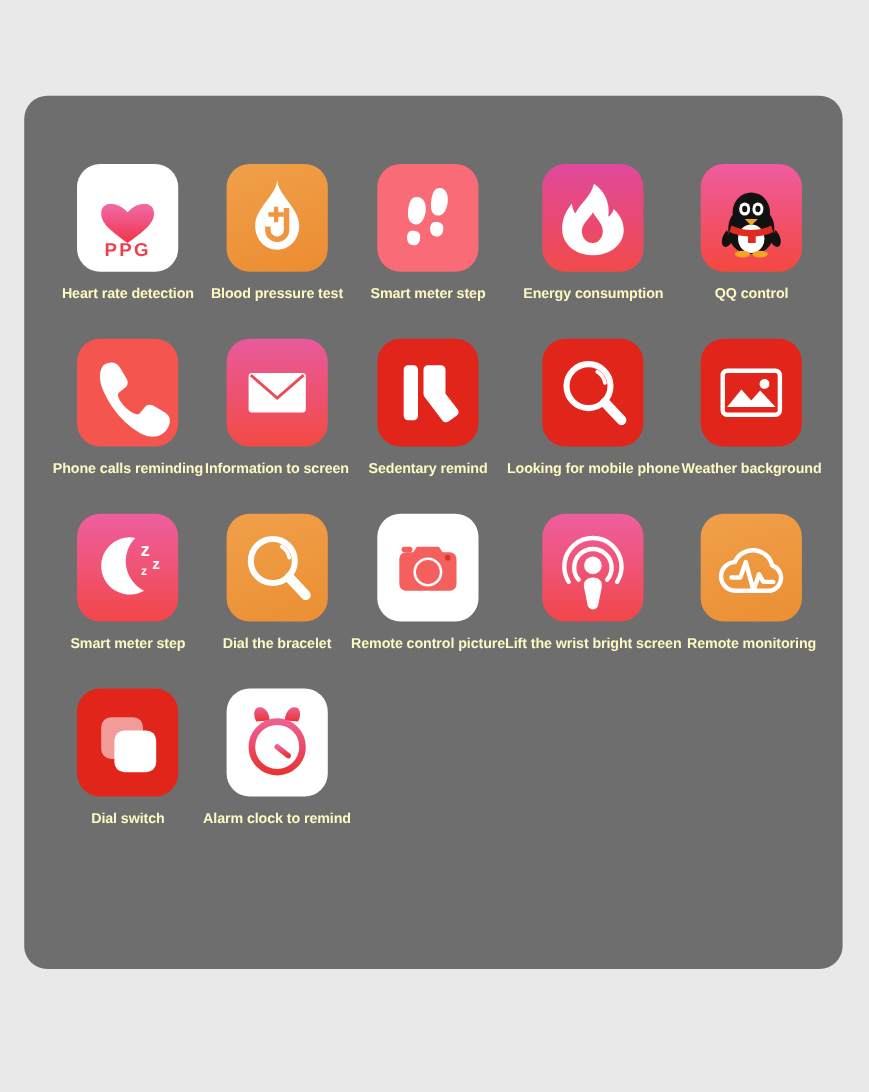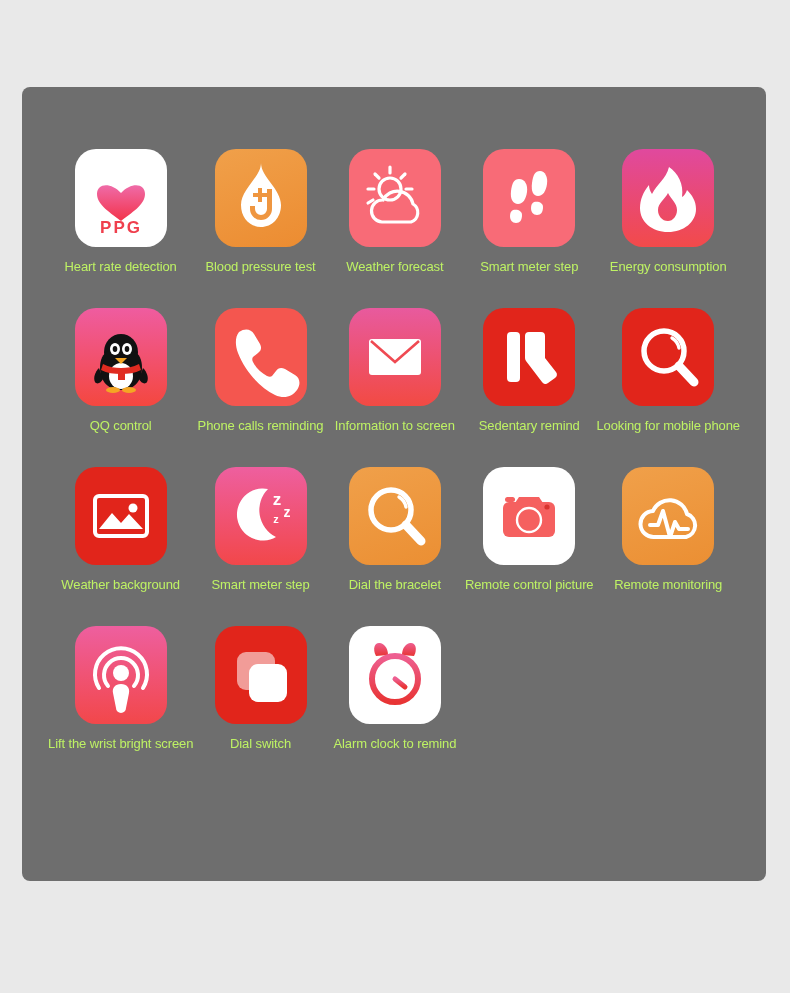--- a/index.html
+++ b/index.html
@@ -13,21 +13,21 @@
     font-family: "Liberation Sans", sans-serif;
     overflow: hidden;
   }
   #app-panel {
     position: absolute;
     left: 22px;
     top: 87px;
     width: 744px;
     height: 794px;
     background: #6e6e6e;
-    border-radius: 8px;
+    border-radius: 21px;
     box-sizing: border-box;
   }
   #icon-grid {
     position: absolute;
     left: 26px;
     top: 62px;
     width: 692px;
     display: grid;
     grid-template-columns: repeat(5, 1fr);
     grid-row-gap: 34px;
@@ -44,26 +44,27 @@
     border-radius: 21px;
     position: relative;
     overflow: hidden;
     display: flex;
     align-items: center;
     justify-content: center;
   }
   .icon-tile svg { display: block; }
   .icon-label {
     margin-top: 12px;
-    color: #bef264;
+    color: #fef9c3;
     font-size: 13px;
     line-height: 15px;
     text-align: center;
     white-space: nowrap;
     letter-spacing: -0.1px;
+    font-weight: bold;
   }
 </style>
 </head>
 <body>
 
 <div id="app-panel">
   <div id="icon-grid">
       <div class="grid-cell">
         <div class="icon-tile" style="background: rgb(255, 255, 255);">
           <svg width="92" height="98" viewBox="0 0 92 98" xmlns="http://www.w3.org/2000/svg">
@@ -81,37 +82,20 @@
       </div>
       <div class="grid-cell">
         <div class="icon-tile" style="background: linear-gradient(160deg, rgb(240, 160, 74) 0%, rgb(236, 140, 49) 100%);">
           <svg width="92" height="98" viewBox="0 0 92 98" xmlns="http://www.w3.org/2000/svg">
     <path d="M46 14 C46 28 66 40 66 56 C66 69 57 78 46 78 C35 78 26 69 26 56 C26 40 46 28 46 14 Z" fill="#ffffff"></path>
     <path d="M38 44 h5 v-5 h4 v5 h5 v4 h-5 v5 h-4 v-5 h-5 Z" fill="#ef9640"></path>
     <path d="M52 40 h5 v20 a11 11 0 0 1 -22 0 v-3 h5 v3 a6 6 0 0 0 12 0 Z" fill="#ef9640"></path>
           </svg>
         </div>
         <div class="icon-label">Blood pressure test</div>
-      </div>
-      <div class="grid-cell">
-        <div class="icon-tile" style="background: rgb(248, 107, 119);">
-          <svg width="92" height="98" viewBox="0 0 92 98" xmlns="http://www.w3.org/2000/svg">
-    <g stroke="#ffffff" stroke-width="3.2" fill="none" stroke-linecap="round">
-      <circle cx="41" cy="40" r="11"></circle>
-      <line x1="41" y1="18" x2="41" y2="24"></line>
-      <line x1="26" y1="25" x2="30" y2="29"></line>
-      <line x1="56" y1="25" x2="52" y2="29"></line>
-      <line x1="19" y1="40" x2="25" y2="40"></line>
-      <line x1="19" y1="54" x2="24" y2="51"></line>
-      <line x1="63" y1="40" x2="57" y2="40"></line>
-      <path d="M33 73 a11 11 0 0 1 1 -22 a16 16 0 0 1 30 4 a10 10 0 0 1 -2 18 Z"></path>
-    </g>
-          </svg>
-        </div>
-        <div class="icon-label">Weather forecast</div>
       </div>
       <div class="grid-cell">
         <div class="icon-tile" style="background: rgb(248, 107, 119);">
           <svg width="92" height="98" viewBox="0 0 92 98" xmlns="http://www.w3.org/2000/svg">
     <g fill="#ffffff">
       <path d="M36 30 c6 0 9 6 8 13 c-1 7 -4 12 -9 12 c-5 0 -8 -5 -7 -13 c1 -8 3 -12 8 -12 Z"></path>
       <path d="M30 61 c5 -1 9 1 9 5 c0 5 -2 8 -6 8 c-4 0 -6 -3 -6 -7 c0 -3 1 -5 3 -6 Z"></path>
       <path d="M57 22 c5 0 8 6 7 13 c-1 7 -4 12 -9 12 c-5 0 -7 -5 -6 -13 c1 -8 3 -12 8 -12 Z"></path>
       <path d="M51 53 c5 -1 9 1 9 5 c0 5 -2 8 -6 8 c-4 0 -6 -3 -6 -7 c0 -3 1 -5 3 -6 Z"></path>
     </g>
@@ -230,40 +214,40 @@
     <rect x="20" y="35" width="52" height="35" rx="6" fill="#f5605f"></rect>
     <path d="M36 30 h20 l4 6 h-28 Z" fill="#f5605f"></path>
     <rect x="22" y="30" width="10" height="5" rx="2.5" fill="#f5605f"></rect>
     <circle cx="46" cy="53" r="12" fill="none" stroke="#ffffff" stroke-width="2.4"></circle>
     <circle cx="64" cy="40" r="2.6" fill="#d8342f"></circle>
           </svg>
         </div>
         <div class="icon-label">Remote control picture</div>
       </div>
       <div class="grid-cell">
-        <div class="icon-tile" style="background: linear-gradient(160deg, rgb(240, 160, 74) 0%, rgb(235, 143, 51) 100%);">
-          <svg width="92" height="98" viewBox="0 0 92 98" xmlns="http://www.w3.org/2000/svg">
-    <path d="M32 70 a13 13 0 0 1 -1 -26 a18 18 0 0 1 34 3 a12 12 0 0 1 -1 23 Z" fill="none" stroke="#ffffff" stroke-width="4" stroke-linejoin="round"></path>
-    <path d="M28 58 h8 l5 -14 l7 26 l5 -15 l4 7 h9" fill="none" stroke="#ffffff" stroke-width="4" stroke-linecap="round" stroke-linejoin="round"></path>
-          </svg>
-        </div>
-        <div class="icon-label">Remote monitoring</div>
-      </div>
-      <div class="grid-cell">
         <div class="icon-tile" style="background: linear-gradient(rgb(238, 95, 159) 0%, rgb(242, 71, 74) 100%);">
           <svg width="92" height="98" viewBox="0 0 92 98" xmlns="http://www.w3.org/2000/svg">
     <g stroke="#ffffff" fill="none" stroke-linecap="round">
       <path d="M24 62 a26 26 0 1 1 44 0" stroke-width="4"></path>
       <path d="M33 60 a17 17 0 1 1 26 0" stroke-width="4"></path>
     </g>
     <circle cx="46" cy="47" r="8" fill="#ffffff"></circle>
     <path d="M46 58 c6 0 9 4 8 9 l-3 15 a5 5 0 0 1 -10 0 l-3 -15 c-1 -5 2 -9 8 -9 Z" fill="#ffffff"></path>
           </svg>
         </div>
         <div class="icon-label">Lift the wrist bright screen</div>
+      </div>
+      <div class="grid-cell">
+        <div class="icon-tile" style="background: linear-gradient(160deg, rgb(240, 160, 74) 0%, rgb(235, 143, 51) 100%);">
+          <svg width="92" height="98" viewBox="0 0 92 98" xmlns="http://www.w3.org/2000/svg">
+    <path d="M32 70 a13 13 0 0 1 -1 -26 a18 18 0 0 1 34 3 a12 12 0 0 1 -1 23 Z" fill="none" stroke="#ffffff" stroke-width="4" stroke-linejoin="round"></path>
+    <path d="M28 58 h8 l5 -14 l7 26 l5 -15 l4 7 h9" fill="none" stroke="#ffffff" stroke-width="4" stroke-linecap="round" stroke-linejoin="round"></path>
+          </svg>
+        </div>
+        <div class="icon-label">Remote monitoring</div>
       </div>
       <div class="grid-cell">
         <div class="icon-tile" style="background: rgb(225, 37, 27);">
           <svg width="92" height="98" viewBox="0 0 92 98" xmlns="http://www.w3.org/2000/svg">
     <rect x="34" y="38" width="38" height="38" rx="9" fill="#ffffff"></rect>
     <rect x="22" y="26" width="38" height="38" rx="9" fill="#ffffff" opacity="0.55"></rect>
           </svg>
         </div>
         <div class="icon-label">Dial switch</div>
       </div>

